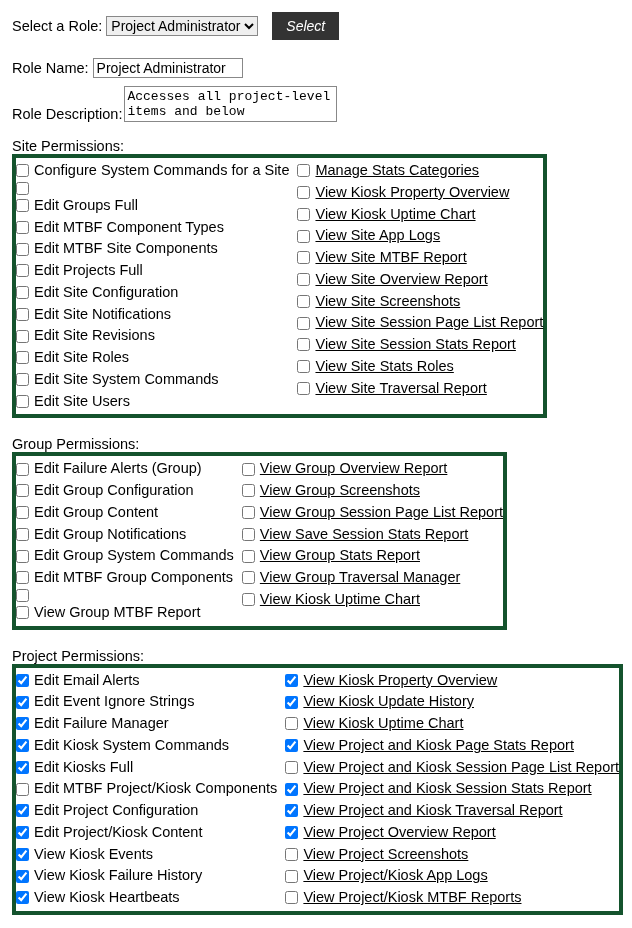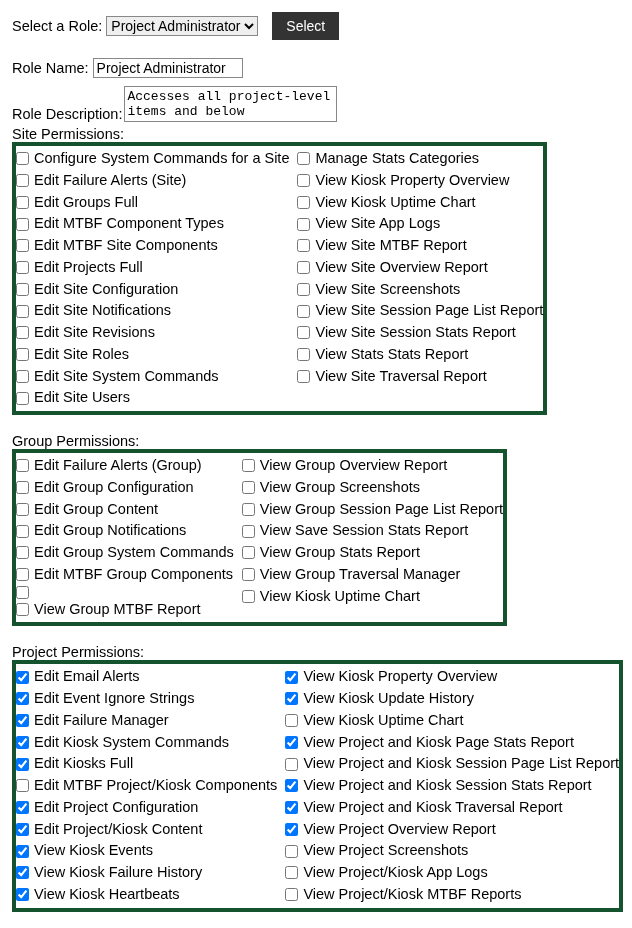--- a/index.html
+++ b/index.html
@@ -1,29 +1,29 @@
 <!DOCTYPE html>
 <html><head>
   <meta charset="utf-8">
   <style>
     * { box-sizing: border-box; }
     body { font-family: Arial, Helvetica, sans-serif; font-size: 14.5px; margin: 0; padding: 12px; color: #000; }
     .row { margin-bottom: 8px; }
     .lbl { display: inline-block; }
     select { font-size: 14px; border: 1px solid #888; }
-    .btn { display: inline-block; background: #333; color: #fff; border: none; padding: 6px 14px; font-size: 14px; cursor: pointer; margin-left: 10px; }
+    .btn { display: inline-block; background: #333; color: #fff; border: none; padding: 6px 14px; font-size: 14px; cursor: pointer; margin-left: 10px; font-style: italic; }
     .btn-small { padding: 5px 11px; margin-left: 0; margin-right: 3px; }
     input[type="text"] { border: 1px solid #888; font-size: 14px; padding: 1px 3px; }
     textarea { border: 1px solid #888; font-family: 'Courier New', monospace; font-size: 13px; resize: none; vertical-align: top; }
-    .align-row { display: flex; align-items: flex-end; margin-bottom: 4px; }
+    .align-row { display: flex; align-items: flex-end; margin-bottom: 16px; }
     .section-title { margin-top: 4px; margin-bottom: 0; }
     .perm-box { border: 4px solid #14532d; display: inline-block; padding: 2px 0; }
     .perm-grid { display: flex; }
     .perm-col { display: flex; flex-direction: column; }
-    .perm-col + .perm-col { margin-left: 8px; }
+    .perm-col + .perm-col { margin-left: 8px; text-decoration: underline; }
     .perm-item { white-space: nowrap; line-height: 1.5; display: flex; align-items: center; }
     .perm-item input { margin: 0 5px 0 0; }
     .spacer { height: 14px; }
     .bottom-btns { margin-top: 18px; }
   </style>
 </head>
 <body>
 
 
 
@@ -46,21 +46,20 @@
 <div class="section-title">Site Permissions:</div>
 <div class="perm-box">
   <div class="perm-grid" id="siteGrid">
       <div class="perm-col">
         <div class="perm-item">
           <input type="checkbox" style="">
           <span>Configure System Commands for a Site</span>
         </div>
         <div class="perm-item">
           <input type="checkbox" style="">
-          <span>Edit Failure Alerts (Site)</span>
         </div>
         <div class="perm-item">
           <input type="checkbox" style="">
           <span>Edit Groups Full</span>
         </div>
         <div class="perm-item">
           <input type="checkbox" style="">
           <span>Edit MTBF Component Types</span>
         </div>
         <div class="perm-item">
@@ -128,21 +127,21 @@
         <div class="perm-item">
           <input type="checkbox" style="">
           <span>View Site Session Page List Report</span>
         </div>
         <div class="perm-item">
           <input type="checkbox" style="">
           <span>View Site Session Stats Report</span>
         </div>
         <div class="perm-item">
           <input type="checkbox" style="">
-          <span>View Stats Stats Report</span>
+          <span>View Site Stats Roles</span>
         </div>
         <div class="perm-item">
           <input type="checkbox" style="">
           <span>View Site Traversal Report</span>
         </div>
       </div>
     </div>
 </div>
 
 <div class="spacer"></div>

